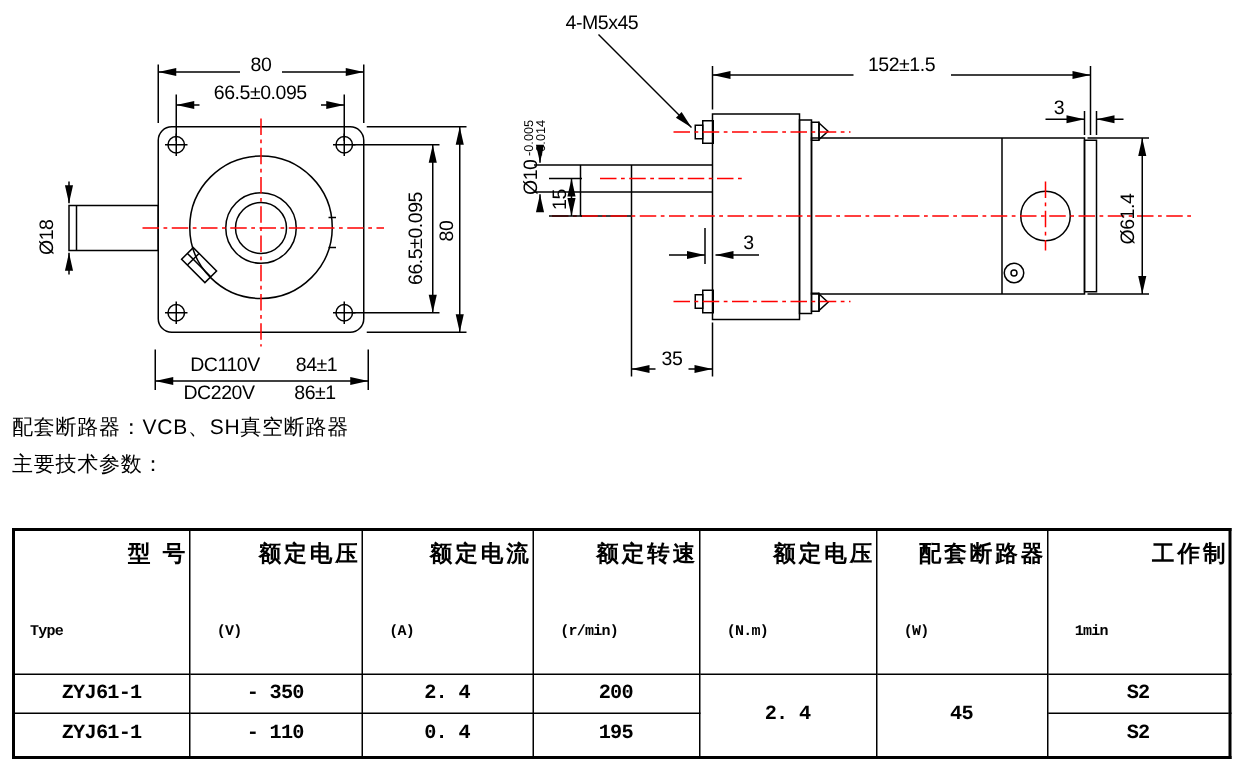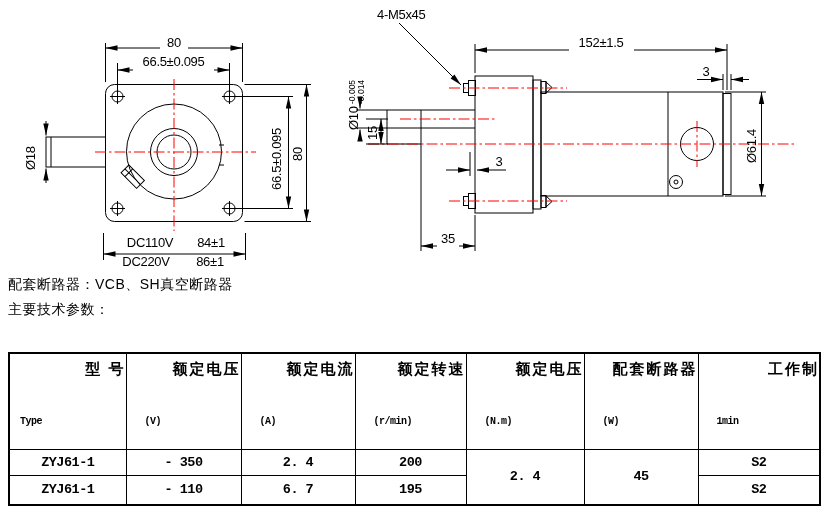--- a/index.html
+++ b/index.html
@@ -249,20 +249,20 @@
       <td class="dc">- 350</td>
       <td class="dc">2. 4</td>
       <td class="dc">200</td>
       <td class="dc" rowspan="2">2. 4</td>
       <td class="dc" rowspan="2">45</td>
       <td class="dc">S2</td>
     </tr>
     <tr style="height:29px">
       <td class="dc">ZYJ61-1</td>
       <td class="dc">- 110</td>
-      <td class="dc">6. 7</td>
+      <td class="dc">0. 4</td>
       <td class="dc">195</td>
       <td class="dc">S2</td>
     </tr>
   </tbody>
     </table>
 
 </div>
 
 </body></html>

